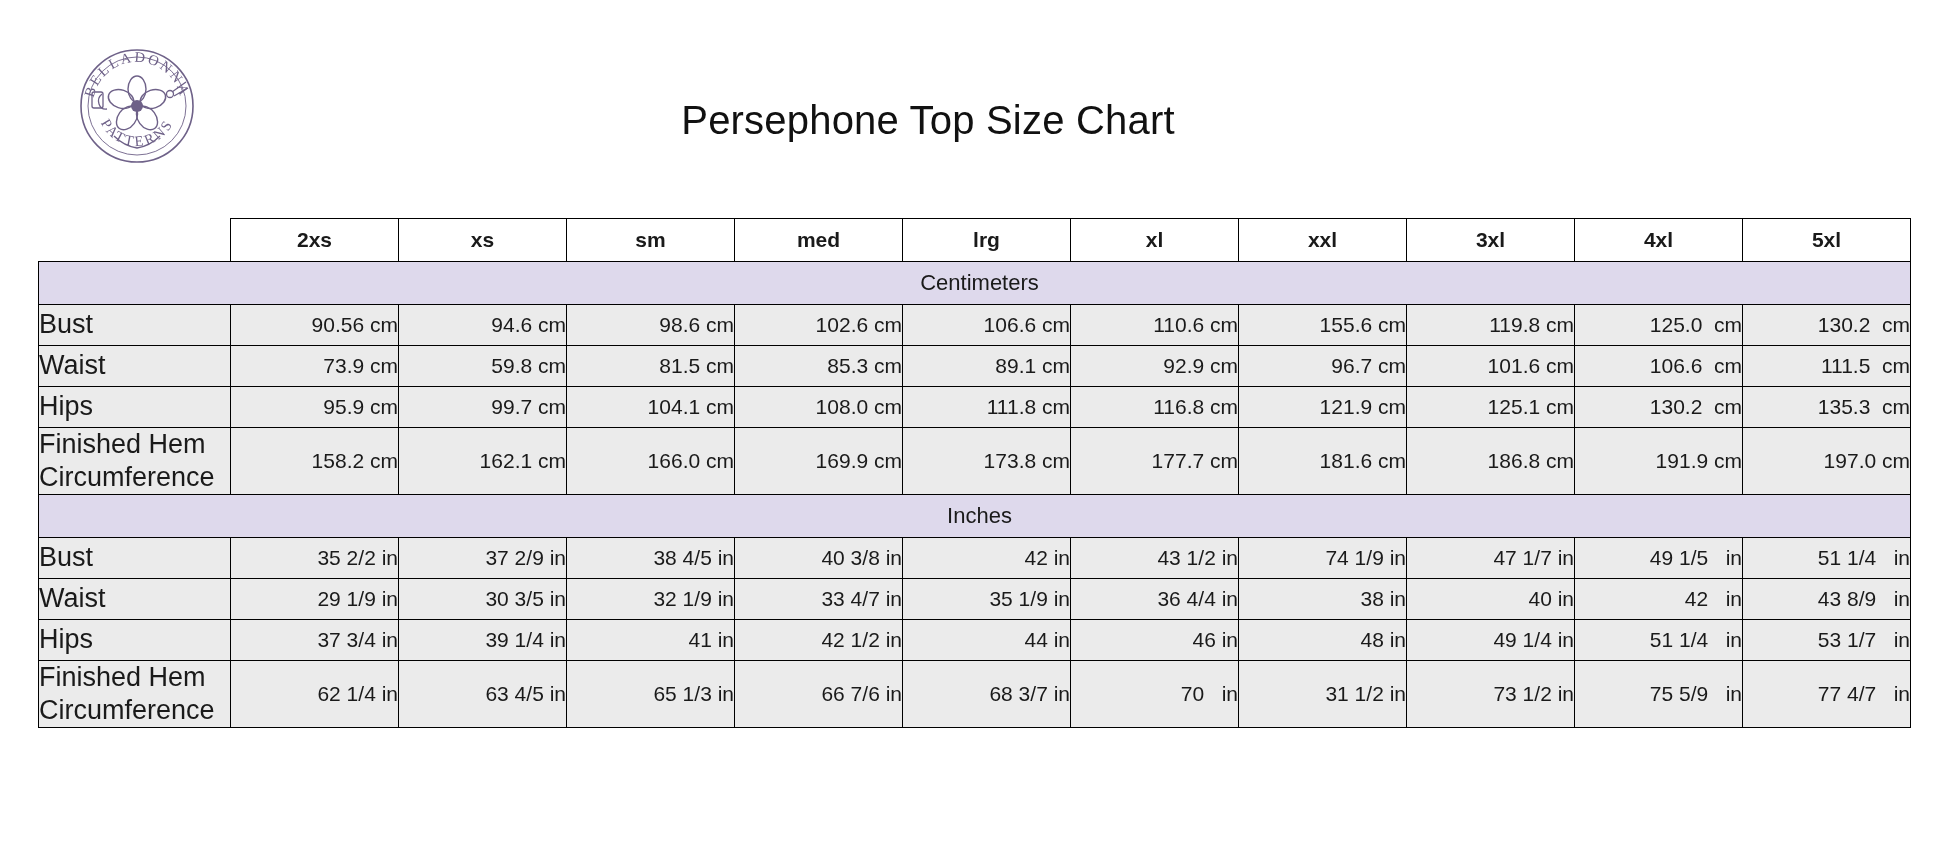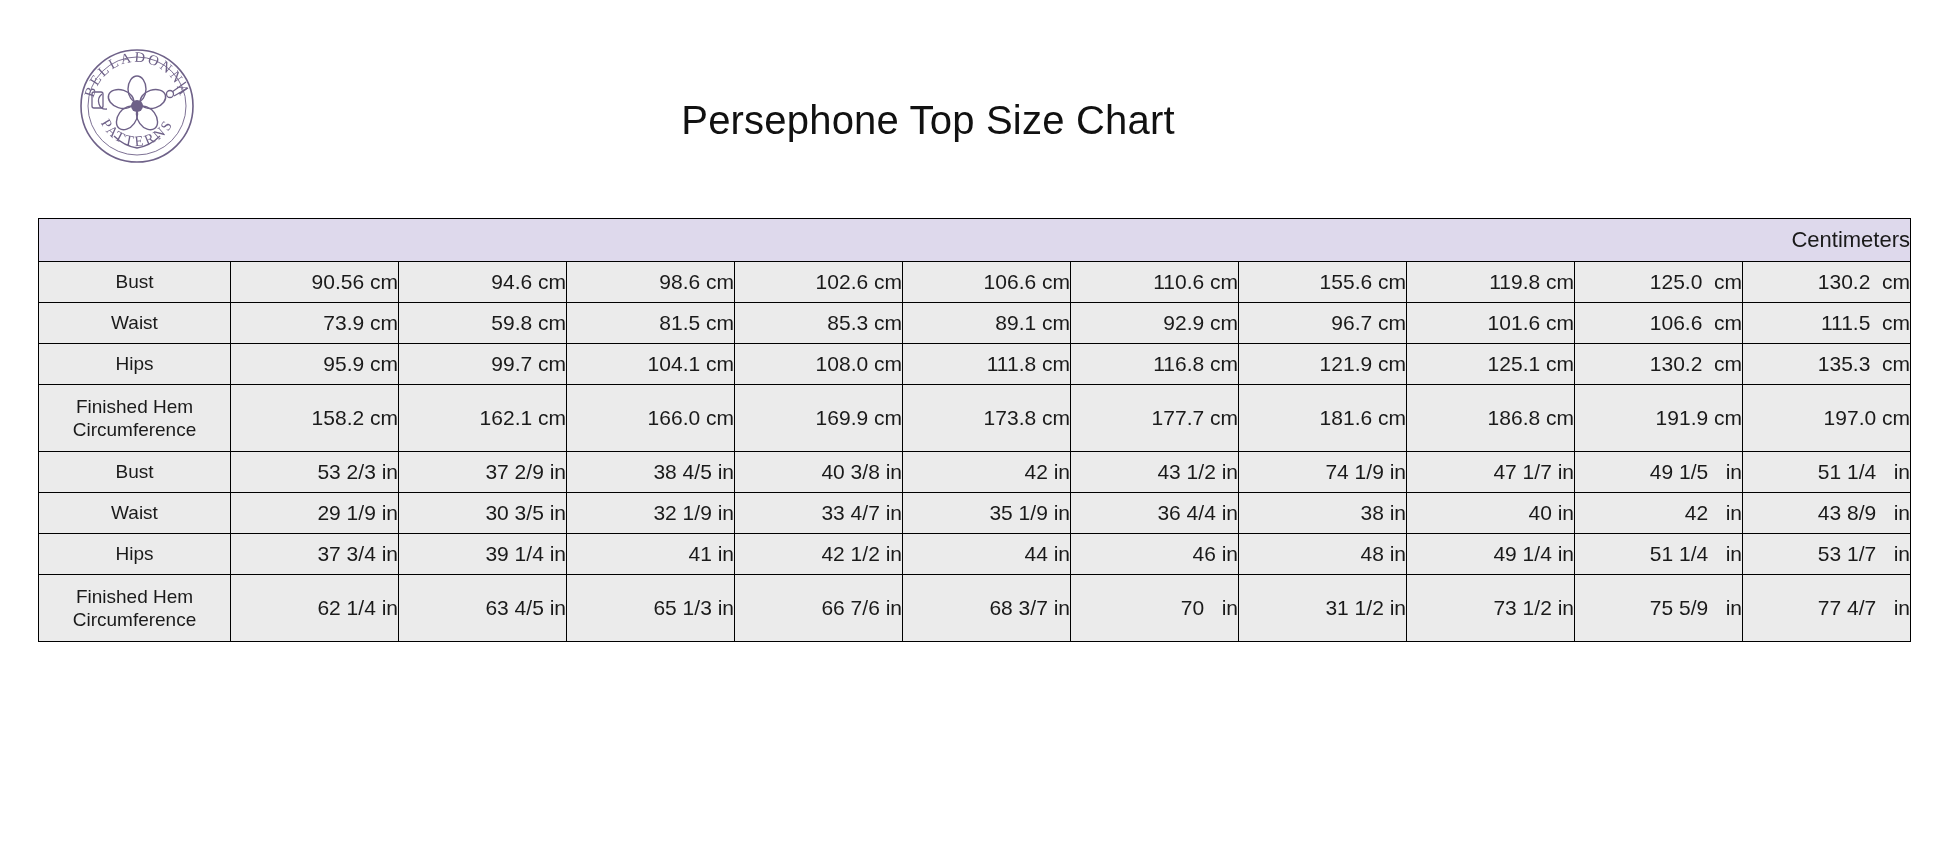--- a/index.html
+++ b/index.html
@@ -71,33 +71,33 @@
     background: #ffffff;
   }
   tr.size-header td.corner {
     border: none;
     background: transparent;
   }
 
   
   tr.section-row td {
     background: #ded9ec;
-    text-align: right;
+    text-align: center;
     padding-left: 10px;
     font-size: 22px;
     height: 42px;
     border: 1px solid #000;
     margin-left: 48px;
   }
 
   
   td.rowlabel {
     background: #ebebeb;
-    text-align: center;
-    font-size: 19px;
+    text-align: left;
+    font-size: 27px;
     padding: 0 4px;
     line-height: 1.25;
   }
   td.rowlabel.two-line {
     line-height: 1.22;
   }
 
   
   td.val {
     background: #ebebeb;
@@ -159,20 +159,33 @@
         <col class="sz">
         <col class="sz">
         <col class="sz">
       <col class="sz">
         <col class="sz">
         <col class="sz">
         <col class="sz">
         <col class="sz">
     </colgroup>
     <tbody id="chart-body">
+        <tr class="size-header">
+          <td class="corner"></td>
+          <td>2xs</td>
+          <td>xs</td>
+          <td>sm</td>
+          <td>med</td>
+          <td>lrg</td>
+          <td>xl</td>
+          <td>xxl</td>
+          <td>3xl</td>
+          <td>4xl</td>
+          <td>5xl</td>
+        </tr>
         <tr class="section-row">
           <td colspan="11">Centimeters</td>
         </tr>
         <tr>
           <td class="rowlabel">Bust</td>
           <td class="val">90.56 cm</td>
           <td class="val">94.6 cm</td>
           <td class="val">98.6 cm</td>
           <td class="val">102.6 cm</td>
           <td class="val">106.6 cm</td>
@@ -217,23 +230,26 @@
           <td class="val">162.1 cm</td>
           <td class="val">166.0 cm</td>
           <td class="val">169.9 cm</td>
           <td class="val">173.8 cm</td>
           <td class="val">177.7 cm</td>
           <td class="val">181.6 cm</td>
           <td class="val">186.8 cm</td>
           <td class="val">191.9 cm</td>
           <td class="val">197.0 cm</td>
         </tr>
+        <tr class="section-row">
+          <td colspan="11">Inches</td>
+        </tr>
         <tr>
           <td class="rowlabel">Bust</td>
-          <td class="val">53 2/3 in</td>
+          <td class="val">35 2/2 in</td>
           <td class="val">37 2/9 in</td>
           <td class="val">38 4/5 in</td>
           <td class="val">40 3/8 in</td>
           <td class="val">42 in</td>
           <td class="val">43 1/2 in</td>
           <td class="val">74 1/9 in</td>
           <td class="val">47 1/7 in</td>
           <td class="val">49 1/5   in</td>
           <td class="val">51 1/4   in</td>
         </tr>

